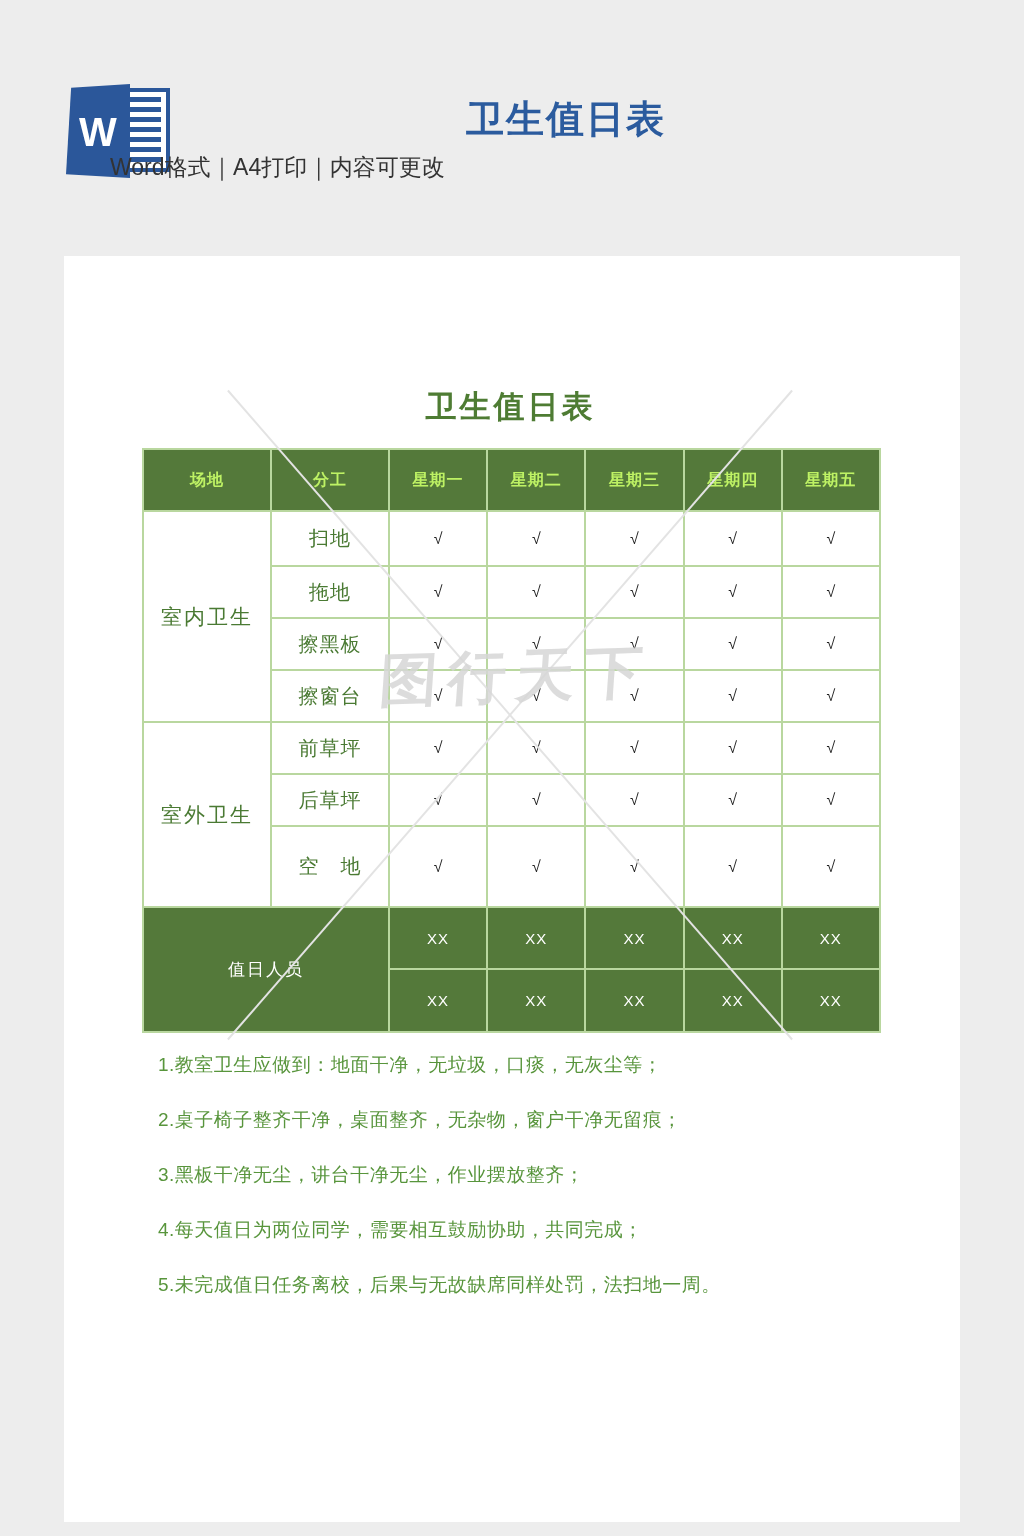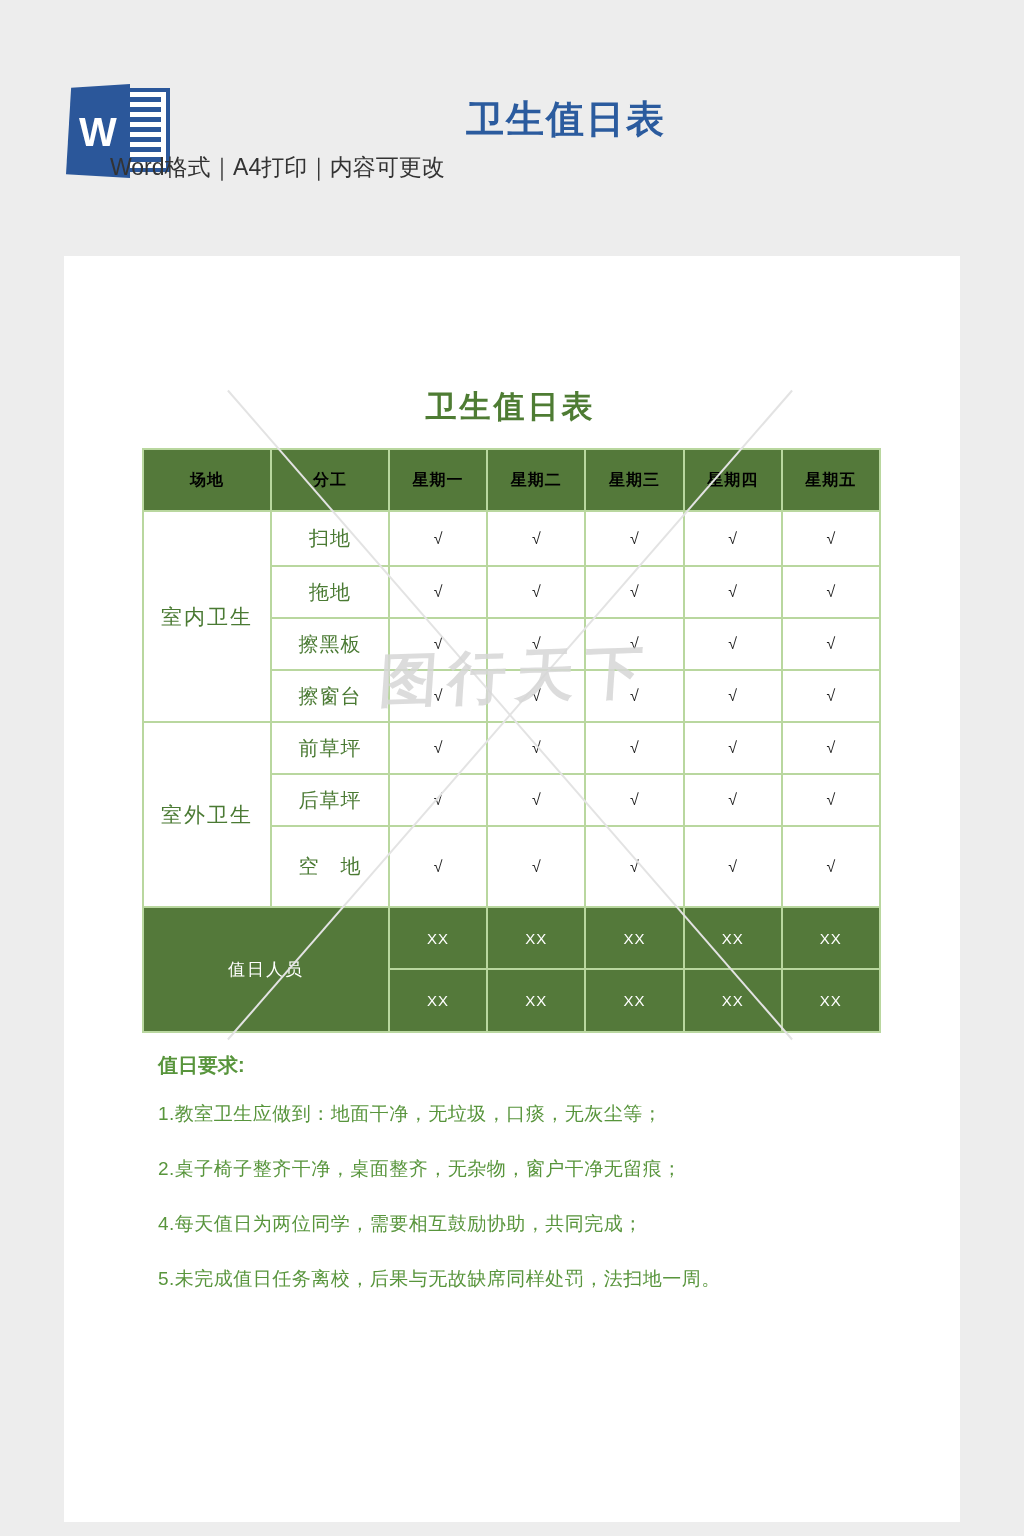--- a/index.html
+++ b/index.html
@@ -76,21 +76,21 @@
   }
   .duty-table col.c-area  { width: 128px; }
   .duty-table col.c-task  { width: 118px; }
   .duty-table col.c-day   { width: 98.2px; }
 
   .duty-table th, .duty-table td {
     border: 2px solid #b9d79f;
     text-align: center; vertical-align: middle;
   }
   .duty-table th {
-    background: #54793a; color: #000000;
+    background: #54793a; color: #bef264;
     font-size: 16px; font-weight: 600;
     height: 62px; letter-spacing: 1px;
   }
   tr.r-task   { height: 52px; }
   tr.r-first  { height: 55px; }
   tr.r-tall   { height: 81px; }
   tr.r-foot1  { height: 62px; }
   tr.r-foot2  { height: 63px; }
 
   td.area-cell {
@@ -259,23 +259,23 @@
         <td class="foot-x">XX</td>
         <td class="foot-x">XX</td>
         <td class="foot-x">XX</td>
         <td class="foot-x">XX</td>
         <td class="foot-x">XX</td>
       </tr>
     </tbody>
   </table>
 
   <div class="notes">
-    <div class="notes-title">值日要求:</div>
     <div class="note-item">1.教室卫生应做到：地面干净，无垃圾，口痰，无灰尘等；</div>
     <div class="note-item">2.桌子椅子整齐干净，桌面整齐，无杂物，窗户干净无留痕；</div>
+    <div class="note-item">3.黑板干净无尘，讲台干净无尘，作业摆放整齐；</div>
     <div class="note-item">4.每天值日为两位同学，需要相互鼓励协助，共同完成；</div>
     <div class="note-item">5.未完成值日任务离校，后果与无故缺席同样处罚，法扫地一周。</div>
   </div>
 
   <div class="watermark-layer">
     <div class="wm-line a"></div>
     <div class="wm-line b"></div>
     <div class="wm-text">图行天下</div>
   </div>
 

